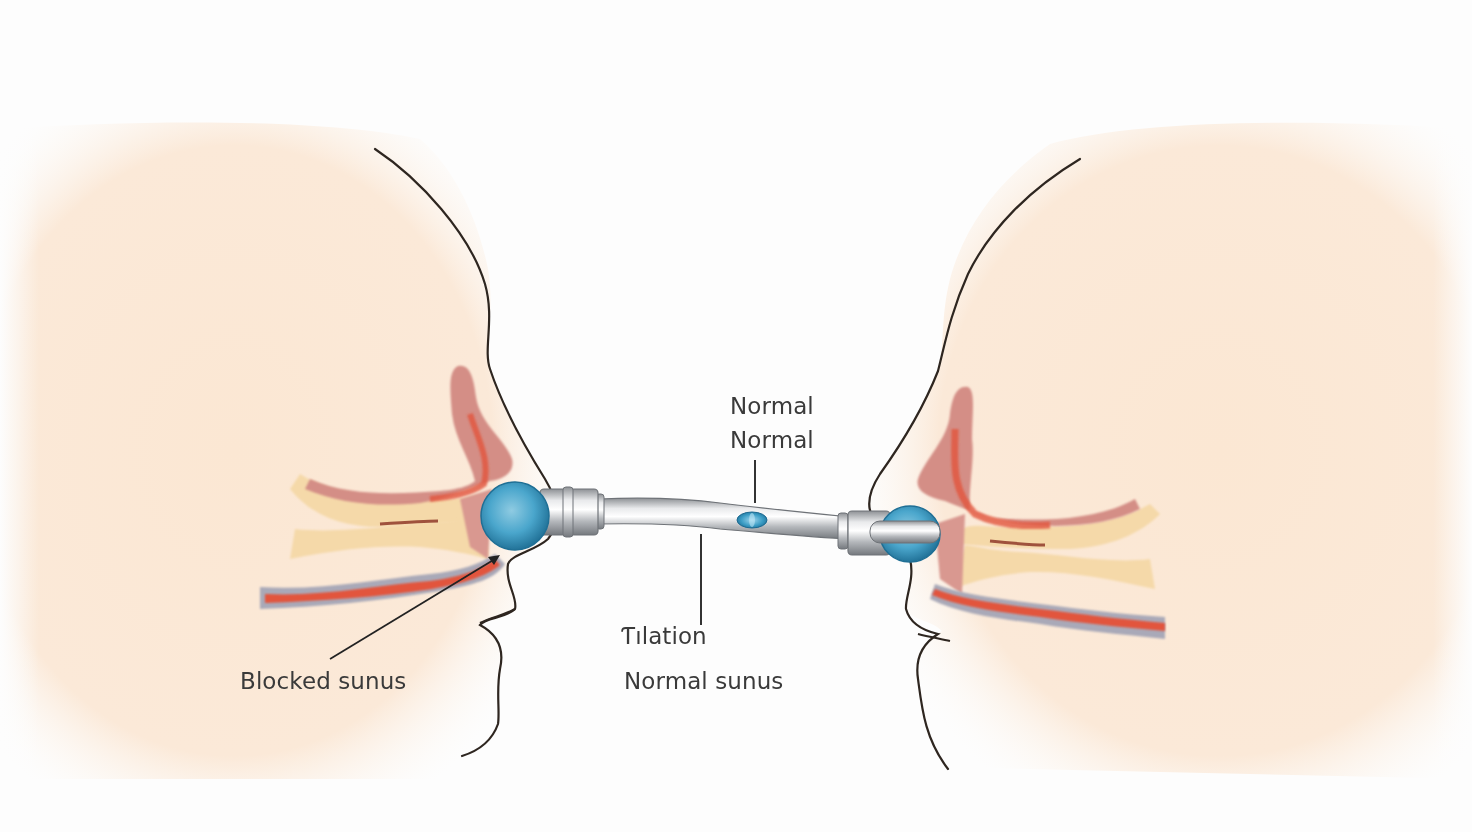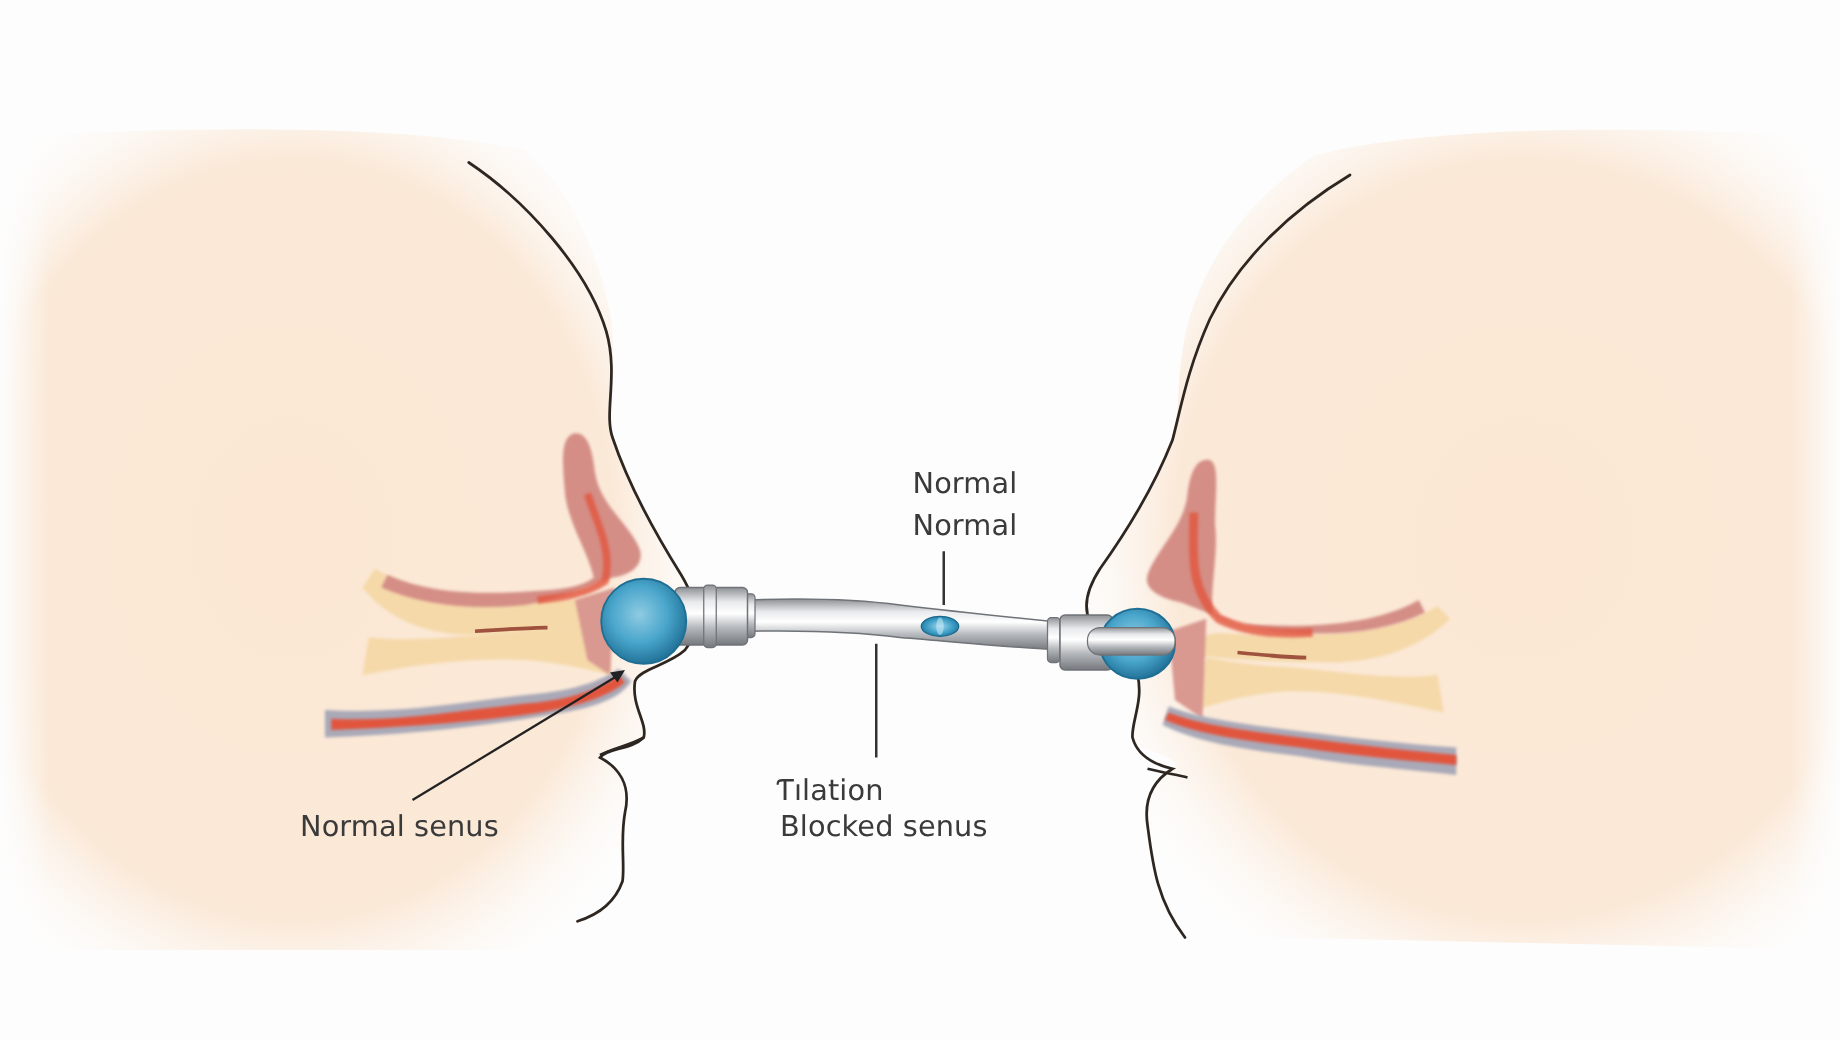--- a/index.html
+++ b/index.html
@@ -1,21 +1,21 @@
 <!DOCTYPE html>
 <html><head>
   <meta charset="utf-8">
   <style>
     html, body { margin: 0; padding: 0; }
     body {
       width: 1472px; height: 832px; overflow: hidden;
       background: #fdfdfd;
       font-family: "DejaVu Sans", "Liberation Sans", sans-serif;
     }
-    #stage { position: relative; width: 1472px; height: 620px; }
+    #stage { position: relative; width: 1472px; height: 620px; margin-top: 19px; }
     #art { position: absolute; left: 0; top: 0; width: 1472px; height: 832px; }
     .label {
       position: absolute;
       color: #3a3a3a;
       font-size: 23px;
       line-height: 34px;
       white-space: nowrap;
       letter-spacing: 0.1px;
     }
   </style>
@@ -146,16 +146,16 @@
     <g>
       <line x1="755" y1="441" x2="755" y2="484" stroke="#333" stroke-width="2"></line>
       <line x1="701" y1="515" x2="701" y2="606" stroke="#333" stroke-width="2"></line>
       <line x1="330" y1="640" x2="495" y2="540" stroke="#222" stroke-width="1.8"></line>
       <path d="M500,536 L488,538 L494,546 Z" fill="#222"></path>
     </g>
   </svg>
 
   <div class="label" style="left:730px; top:370px;">Normal</div>
   <div class="label" style="left:730px; top:404px;">Normal</div>
-  <div class="label" style="left:621px; top:616px;">Ƭılation</div>
-  <div class="label" style="left:624px; top:645px;">Blocked senus</div>
-  <div class="label" style="left:240px; top:645px;">Normal senus</div>
+  <div class="label" style="left:621px; top:600px;">Ƭılation</div>
+  <div class="label" style="left:624px; top:645px;">Normal sunus</div>
+  <div class="label" style="left:240px; top:645px;">Blocked sunus</div>
 </div>
 
 </body></html>

